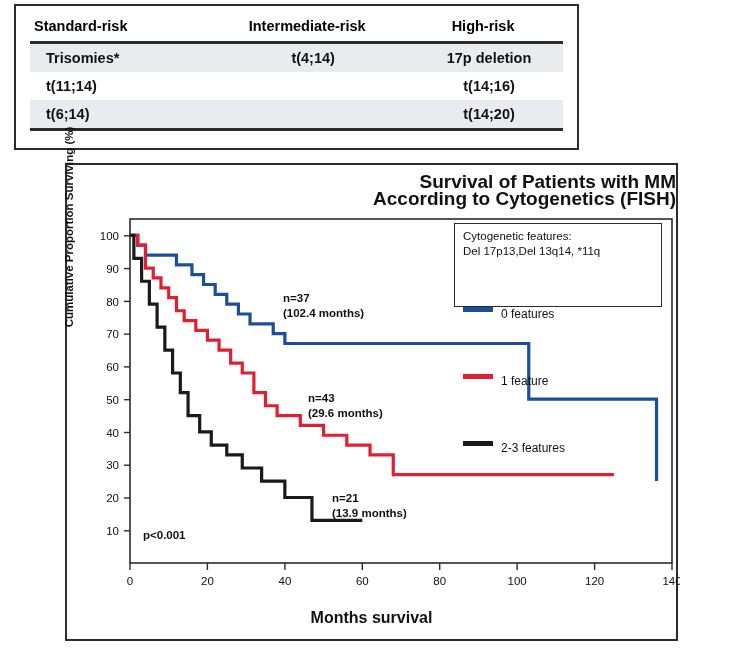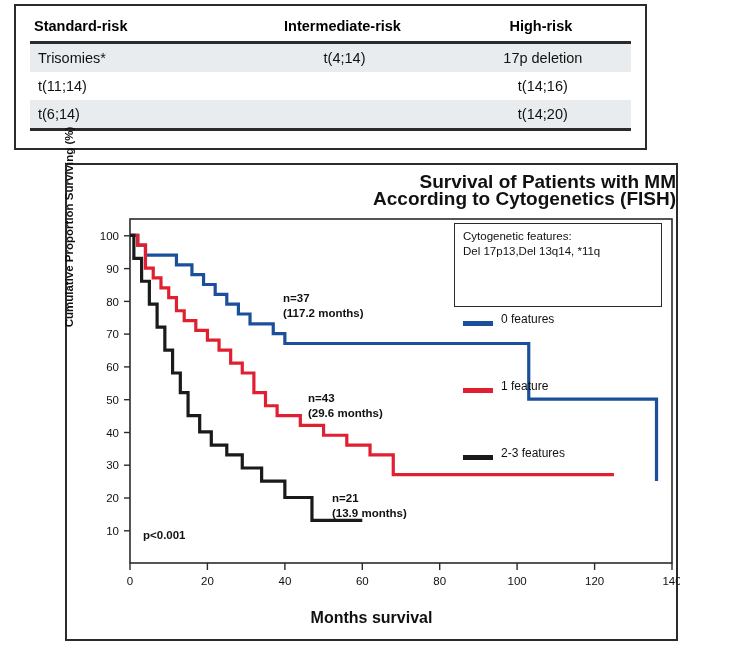--- a/index.html
+++ b/index.html
@@ -9,44 +9,45 @@
     background:#ffffff;
     font-family:"Liberation Sans", sans-serif;
     position:relative;
     overflow:hidden;
   }
 
   
   .risk-table-wrap {
     position:absolute;
     left:14px; top:4px;
-    width:633px; height:146px;
+    width:565px; height:146px;
     border:2px solid #2b2b2b;
     background:#fff;
     padding:6px 14px 4px 14px;
   }
   table.risk-table {
     width:100%;
     border-collapse:collapse;
     font-size:14.5px;
     color:#111;
   }
   table.risk-table th {
     font-weight:bold;
     font-size:14.5px;
     padding:6px 4px 7px 4px;
     border-bottom:3px solid #2b2b2b;
     color:#000;
     white-space:nowrap;
   }
   table.risk-table td {
-    padding:6px 4px 6px 8px;
+    padding:6px 4px 6px 16px;
     font-size:14.5px;
     color:#111;
     white-space:nowrap;
+    font-weight:bold;
   }
   .col-std  { text-align:left;   width:34%; }
   .col-int  { text-align:center; width:36%; }
   .col-high { text-align:center;  width:30%; }
   tr.shaded td { background:#e9ecee; }
   tr.plain  td { background:#ffffff; }
   tr.lastrow td { border-bottom:3px solid #2b2b2b; }
 
   
   .figure {
@@ -101,21 +102,21 @@
     width:208px; height:84px;
     border:1.5px solid #2b2b2b;
     background:#fff;
     padding:5px 8px;
     font-size:11.5px;
     color:#111;
   }
   .legend-head { line-height:15px; }
   .legend-items { margin-top:9px; }
   .legend-row {
-    display:flex; align-items:flex-end;
+    display:flex; align-items:flex-start;
     height:19px;
     margin-top:48px;
   }
   .swatch {
     width:30px; height:5px;
     margin-right:8px;
     flex:0 0 auto;
   }
   .legend-label { font-size:12px; }
 
@@ -257,21 +258,21 @@
       </div>
       <div class="legend-row">
         <span class="swatch" style="background:#1A1A1A"></span>
         <span class="legend-label">2-3 features</span>
       </div>
     </div>
   </div>
 
   <div class="annot annot-blue">
     <div>n=37</div>
-    <div>(117.2 months)</div>
+    <div>(102.4 months)</div>
   </div>
   <div class="annot annot-red">
     <div>n=43</div>
     <div>(29.6 months)</div>
   </div>
   <div class="annot annot-black">
     <div>n=21</div>
     <div>(13.9 months)</div>
   </div>
 

